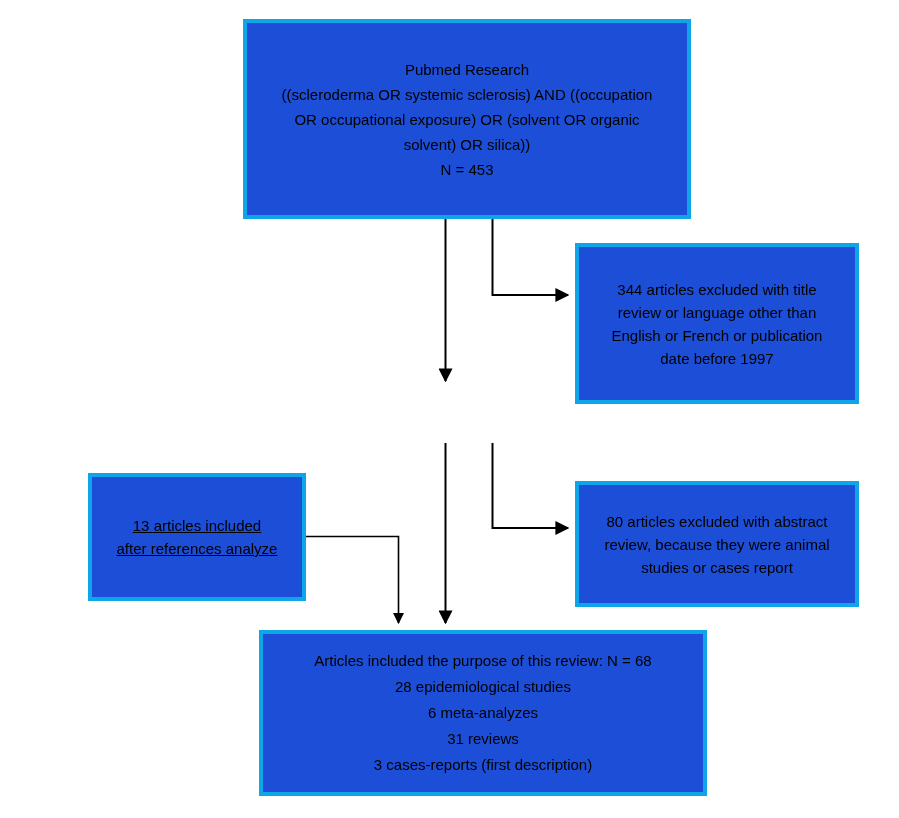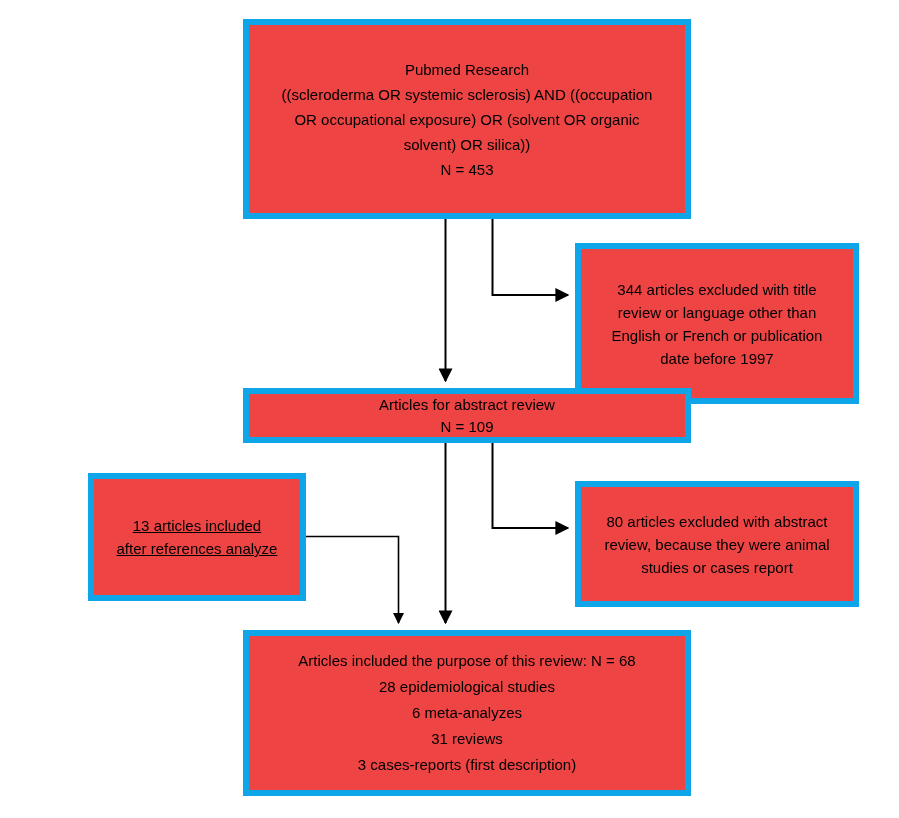--- a/index.html
+++ b/index.html
@@ -23,22 +23,22 @@
     position: absolute;
     left: 0;
     top: 0;
     width: 899px;
     height: 818px;
     pointer-events: none;
   }
   .node {
     position: absolute;
     box-sizing: border-box;
-    border: 6px solid #0ea5e9;
-    background: #ef4444;
+    border: 4px solid #0ea5e9;
+    background: #1d4ed8;
     display: flex;
     align-items: center;
     justify-content: flex-start;
     text-align: center;
     z-index: 2;
   }
   .node-text {
     display: block;
     width: 100%;
     text-align: center;
@@ -49,21 +49,21 @@
     padding: 0 8px;
     box-sizing: border-box;
   }
 
   
   #node-search      { left: 243px; top: 19px;  width: 448px; height: 200px; }
   #node-excl-title  { left: 575px; top: 243px; width: 284px; height: 161px; }
   #node-abstract    { left: 243px; top: 388px; width: 448px; height: 55px;  }
   #node-references  { left: 88px;  top: 473px; width: 218px; height: 128px; text-decoration: underline; }
   #node-excl-abs    { left: 575px; top: 481px; width: 284px; height: 126px; }
-  #node-included    { left: 243px; top: 630px; width: 448px; height: 166px; }
+  #node-included    { left: 259px; top: 630px; width: 448px; height: 166px; }
 
   #node-search .node-text     { line-height: 25px; }
   #node-included .node-text   { line-height: 26px; }
   #node-abstract .node-text   { line-height: 22px; }
 </style>
 </head>
 <body>
 
 <div id="canvas">
 
@@ -93,24 +93,20 @@
 N = 453</span>
   </div>
 
   <div class="node" id="node-excl-title">
     <span class="node-text">344 articles excluded with title
 review or language other than
 English or French or publication
 date before 1997</span>
   </div>
 
-  <div class="node" id="node-abstract">
-    <span class="node-text">Articles for abstract review
-N = 109</span>
-  </div>
 
   <div class="node" id="node-references">
     <span class="node-text">13 articles included
 after references analyze</span>
   </div>
 
   <div class="node" id="node-excl-abs">
     <span class="node-text">80 articles excluded with abstract
 review, because they were animal
 studies or cases report</span>

